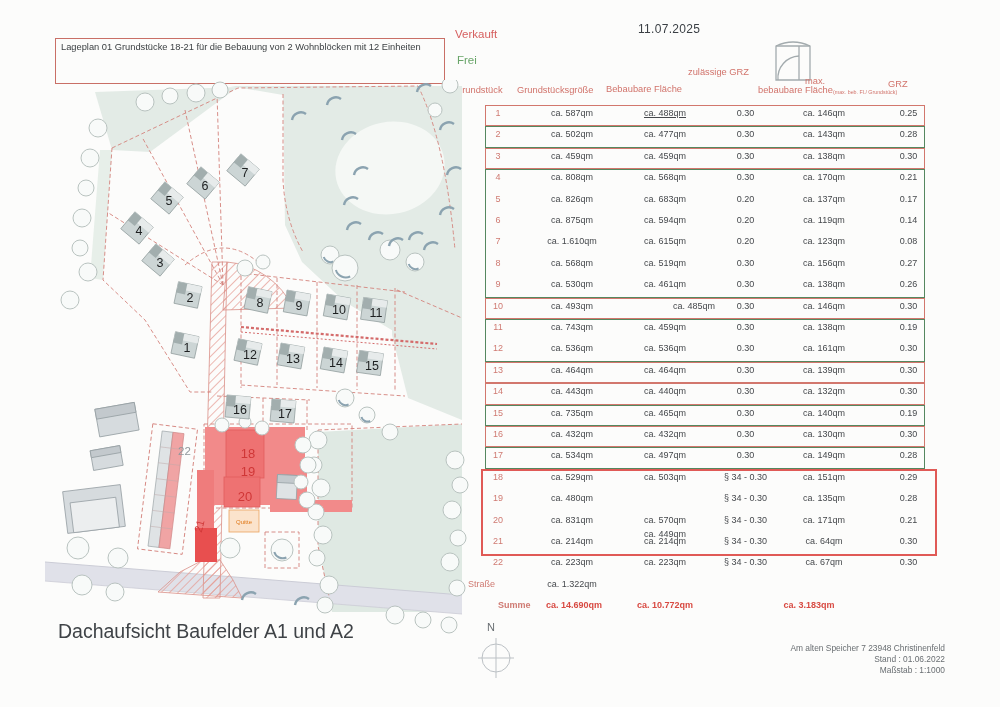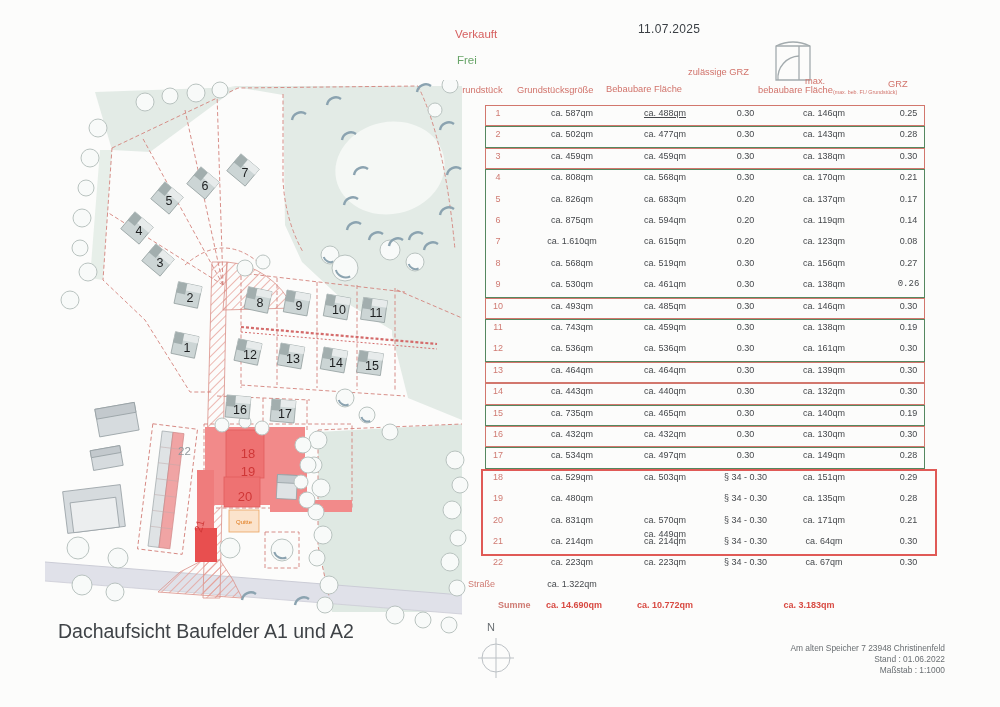--- a/index.html
+++ b/index.html
@@ -33,20 +33,23 @@
   #map-title{left:58px;top:620px;font-size:19.5px;color:#3f4347;}
   #resort-name{left:718px;top:620px;font-size:19px;color:#4a4e52;}
   .tb-line{position:absolute;right:55px;font-size:8.4px;color:#696e72;text-align:right;white-space:nowrap;}
   #compass-n{left:487px;top:621px;font-size:11px;color:#6a6f73;}
 </style>
 </head>
 <body>
 
 <div id="page">
 
+  <div id="note-box" class="abs">
+    <span>Lageplan 01 Grundstücke 18-21 für die Bebauung von 2 Wohnblöcken mit 12 Einheiten</span>
+  </div>
 
   <div class="abs legend-sold" style="color: rgb(214, 95, 95);">Verkauft</div>
   <div class="abs legend-free" style="color: rgb(105, 165, 105);">Frei</div>
   <div id="date" class="abs">11.07.2025</div>
 
   <svg class="abs" style="left:772px;top:36px" width="42" height="46">
     <g fill="none" stroke="#a3abae" stroke-width="1.3">
       <path d="M4,10 Q21,2 38,10 L38,44 L4,44 Z"></path>
       <path d="M4,10 L38,10"></path>
       <path d="M27,10 L27,44"></path>
@@ -139,26 +142,26 @@
         <span class="cell " style="left: 698px; width: 95px;">0.30</span>
         <span class="cell " style="left: 779px; width: 90px;">ca. 156qm</span>
         <span class="cell " style="left: 886px; width: 45px;">0.27</span>
       </div>
       <div class="trow" style="top: 194.2px;">
         <span class="cell num" style="left: 483px; width: 30px;">9</span>
         <span class="cell " style="left: 522px; width: 100px;">ca. 530qm</span>
         <span class="cell " style="left: 615px; width: 100px;">ca. 461qm</span>
         <span class="cell " style="left: 698px; width: 95px;">0.30</span>
         <span class="cell " style="left: 779px; width: 90px;">ca. 138qm</span>
-        <span class="cell " style="left: 886px; width: 45px; font-family: Liberation Mono, monospace;">0.26</span>
+        <span class="cell " style="left: 886px; width: 45px;">0.26</span>
       </div>
       <div class="trow" style="top: 215.6px;">
         <span class="cell num" style="left: 483px; width: 30px;">10</span>
         <span class="cell " style="left: 522px; width: 100px;">ca. 493qm</span>
-        <span class="cell " style="left: 615px; width: 100px;">ca. 485qm</span>
+        <span class="cell " style="left: 615px; width: 100px; text-align: right;">ca. 485qm</span>
         <span class="cell " style="left: 698px; width: 95px;">0.30</span>
         <span class="cell " style="left: 779px; width: 90px;">ca. 146qm</span>
         <span class="cell " style="left: 886px; width: 45px;">0.30</span>
       </div>
       <div class="trow" style="top: 237px;">
         <span class="cell num" style="left: 483px; width: 30px;">11</span>
         <span class="cell " style="left: 522px; width: 100px;">ca. 743qm</span>
         <span class="cell " style="left: 615px; width: 100px;">ca. 459qm</span>
         <span class="cell " style="left: 698px; width: 95px;">0.30</span>
         <span class="cell " style="left: 779px; width: 90px;">ca. 138qm</span>

